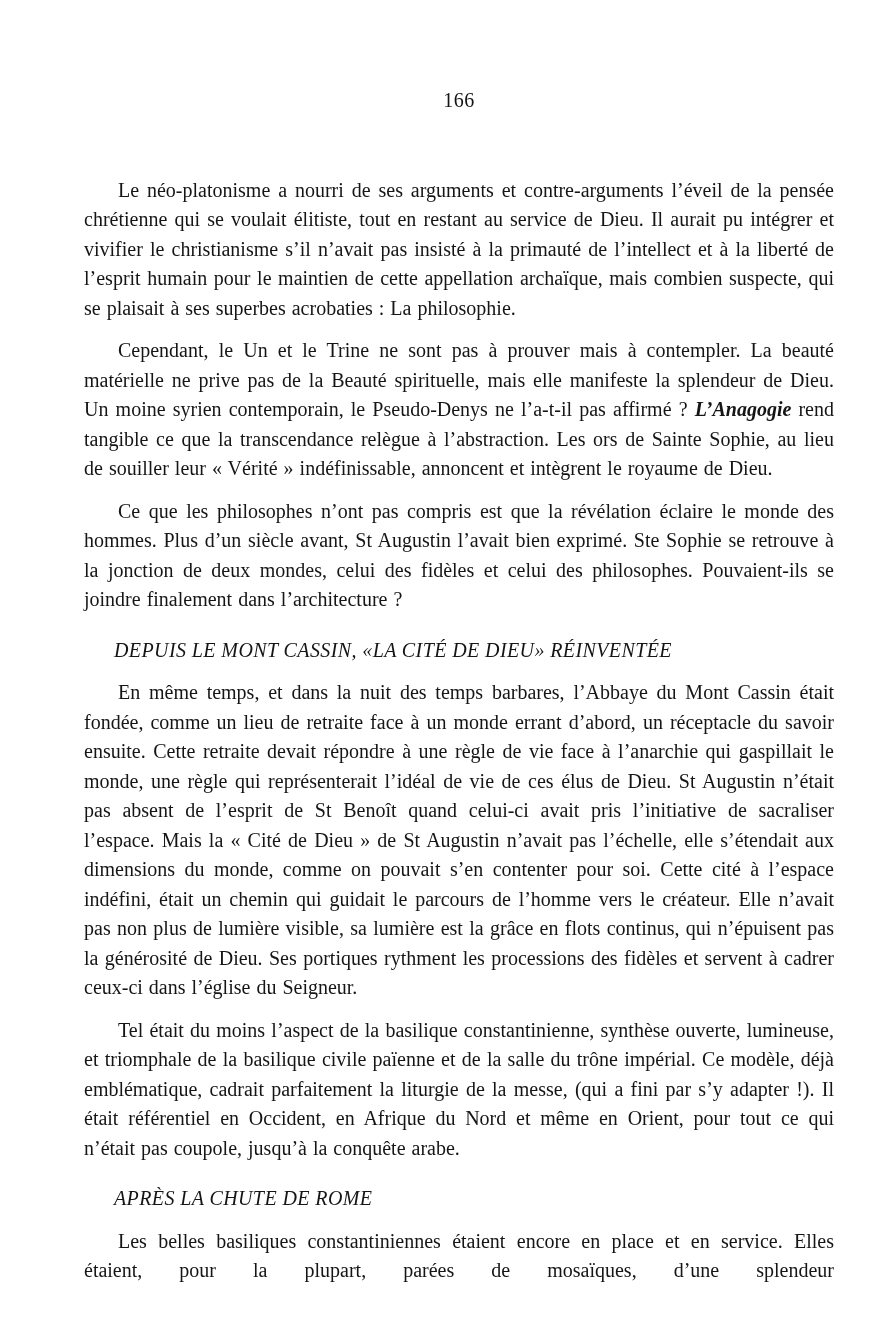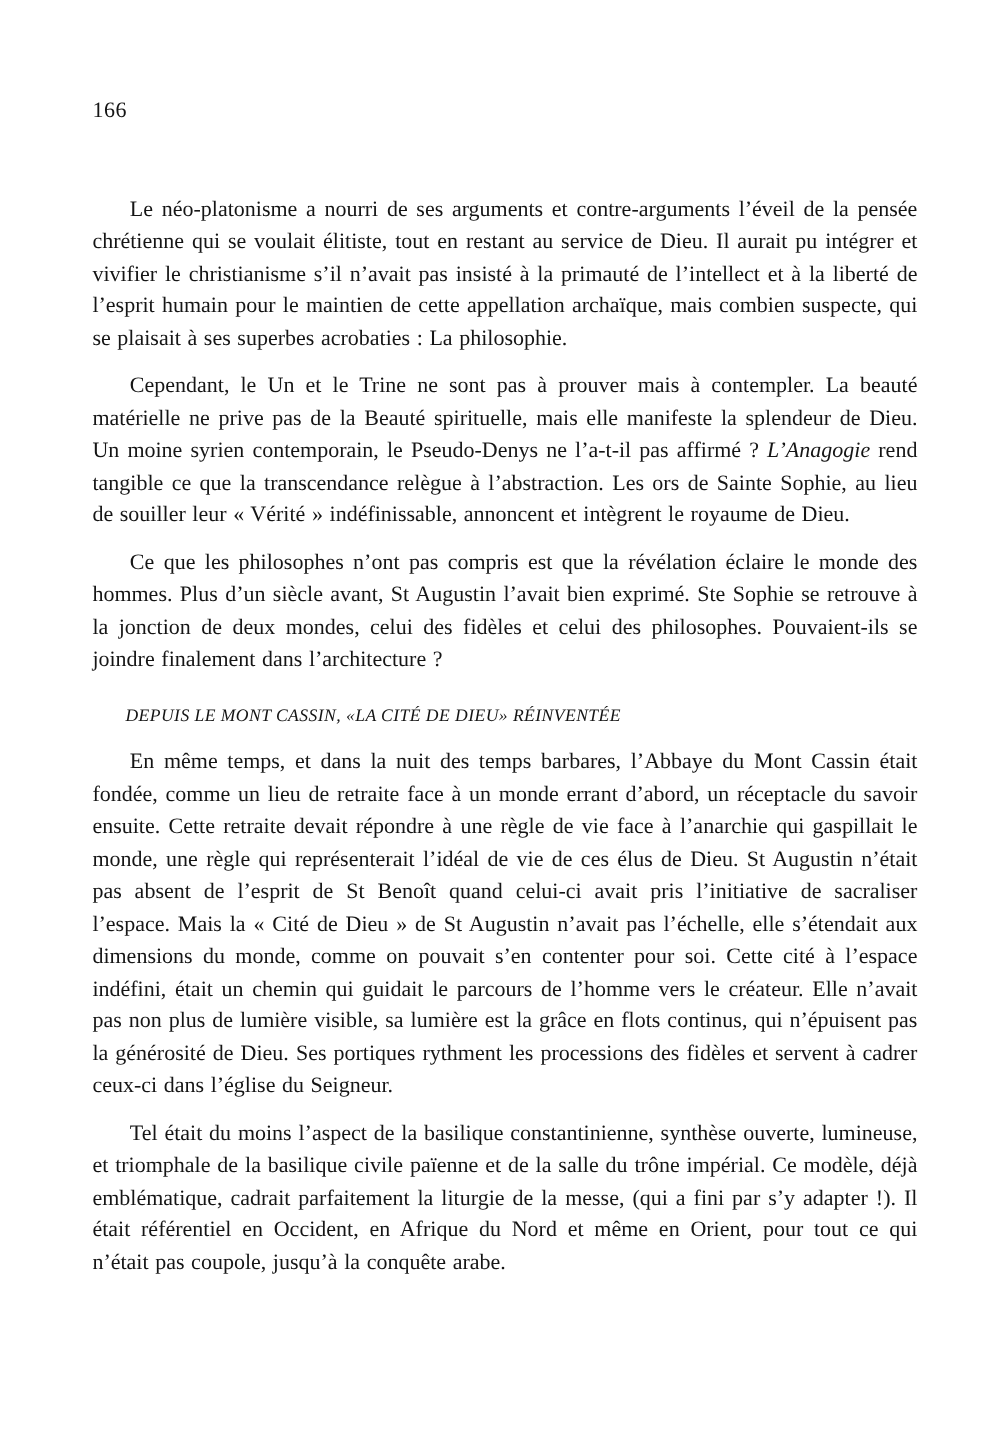--- a/index.html
+++ b/index.html
@@ -16,21 +16,21 @@
     background: #ffffff;
     color: #151515;
     font-family: "Liberation Serif", "DejaVu Serif", serif;
     font-size: 20px;
     line-height: 29.5px;
     padding: 86px 62px 0 84px;
     overflow: hidden;
   }
   .running-header {
     display: flex;
-    justify-content: flex-start;
+    justify-content: center;
     align-items: baseline;
     margin-bottom: 60px;
   }
   .page-number {
     font-style: normal;
     letter-spacing: 0.5px;
   }
   .running-head {
     font-style: italic;
     letter-spacing: 0.6px;
@@ -39,30 +39,31 @@
     margin: 13px 0 5px 0;
     text-indent: 34px;
     text-align: justify;
     word-spacing: 1px;
   }
   .body-text p.last-para {
     text-align-last: justify;
     margin-bottom: 0;
   }
   .body-text h2 {
-    font-size: 16px;
+    font-size: 20px;
     font-weight: normal;
     font-style: italic;
     margin: 21px 0 13px 0;
     padding-left: 30px;
     letter-spacing: 0.4px;
     text-align: left;
   }
   em.inline-italic {
     font-style: italic;
+    font-weight: bold;
   }
 </style>
 </head>
 <body>
 
 <div class="page">
 
   <div class="running-header">
     <span class="page-number">166</span>
   </div>
@@ -74,16 +75,18 @@
     <p><span>Cependant, le Un et le Trine ne sont pas à prouver mais à contempler. La beauté matérielle ne prive pas de la Beauté spirituelle, mais elle manifeste la splendeur de Dieu. Un moine syrien contemporain, le Pseudo-Denys ne l’a-t-il pas affirmé ? </span><em class="inline-italic">L’Anagogie</em><span> rend tangible ce que la transcendance relègue à l’abstraction. Les ors de Sainte Sophie, au lieu de souiller leur « Vérité » indéfinissable, annoncent et intègrent le royaume de Dieu.</span></p>
 
     <p>Ce que les philosophes n’ont pas compris est que la révélation éclaire le monde des hommes. Plus d’un siècle avant, St Augustin l’avait bien exprimé. Ste Sophie se retrouve à la jonction de deux mondes, celui des fidèles et celui des philosophes. Pouvaient-ils se joindre finalement dans l’architecture ?</p>
 
     <h2>DEPUIS LE MONT CASSIN, «LA CITÉ DE DIEU» RÉINVENTÉE</h2>
 
     <p>En même temps, et dans la nuit des temps barbares, l’Abbaye du Mont Cassin était fondée, comme un lieu de retraite face à un monde errant d’abord, un réceptacle du savoir ensuite. Cette retraite devait répondre à une règle de vie face à l’anarchie qui gaspillait le monde, une règle qui représenterait l’idéal de vie de ces élus de Dieu. St Augustin n’était pas absent de l’esprit de St Benoît quand celui-ci avait pris l’initiative de sacraliser l’espace. Mais la « Cité de Dieu » de St Augustin n’avait pas l’échelle, elle s’étendait aux dimensions du monde, comme on pouvait s’en contenter pour soi. Cette cité à l’espace indéfini, était un chemin qui guidait le parcours de l’homme vers le créateur. Elle n’avait pas non plus de lumière visible, sa lumière est la grâce en flots continus, qui n’épuisent pas la générosité de Dieu. Ses portiques rythment les processions des fidèles et servent à cadrer ceux-ci dans l’église du Seigneur.</p>
 
     <p>Tel était du moins l’aspect de la basilique constantinienne, synthèse ouverte, lumineuse, et triomphale de la basilique civile païenne et de la salle du trône impérial. Ce modèle, déjà emblématique, cadrait parfaitement la liturgie de la messe, (qui a fini par s’y adapter !). Il était référentiel en Occident, en Afrique du Nord et même en Orient, pour tout ce qui n’était pas coupole, jusqu’à la conquête arabe.</p>
 
+    <h2>APRÈS LA CHUTE DE ROME</h2>
 
+    <p class="last-para">Les belles basiliques constantiniennes étaient encore en place et en service. Elles étaient, pour la plupart, parées de mosaïques, d’une splendeur</p>
 
   </div>
 </div>
 
 </body></html>

